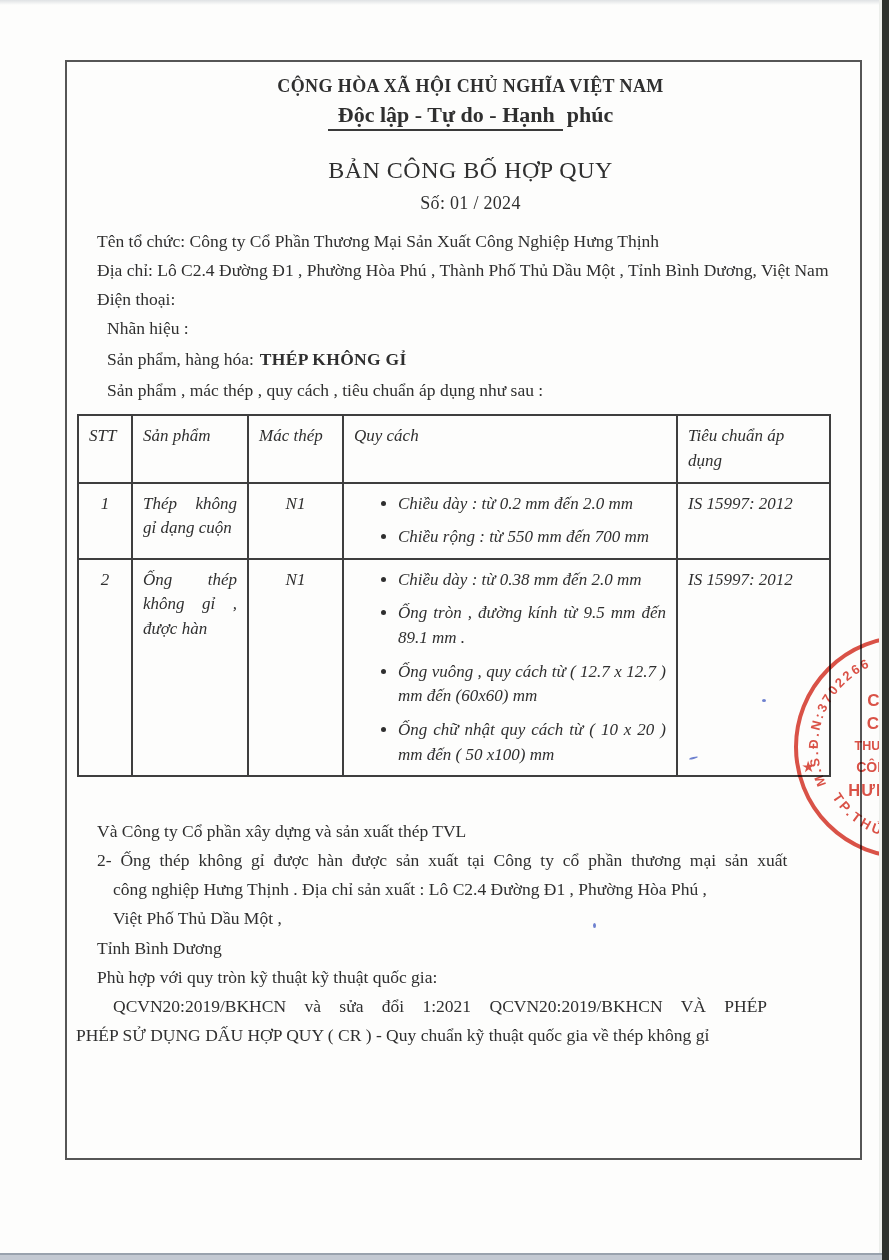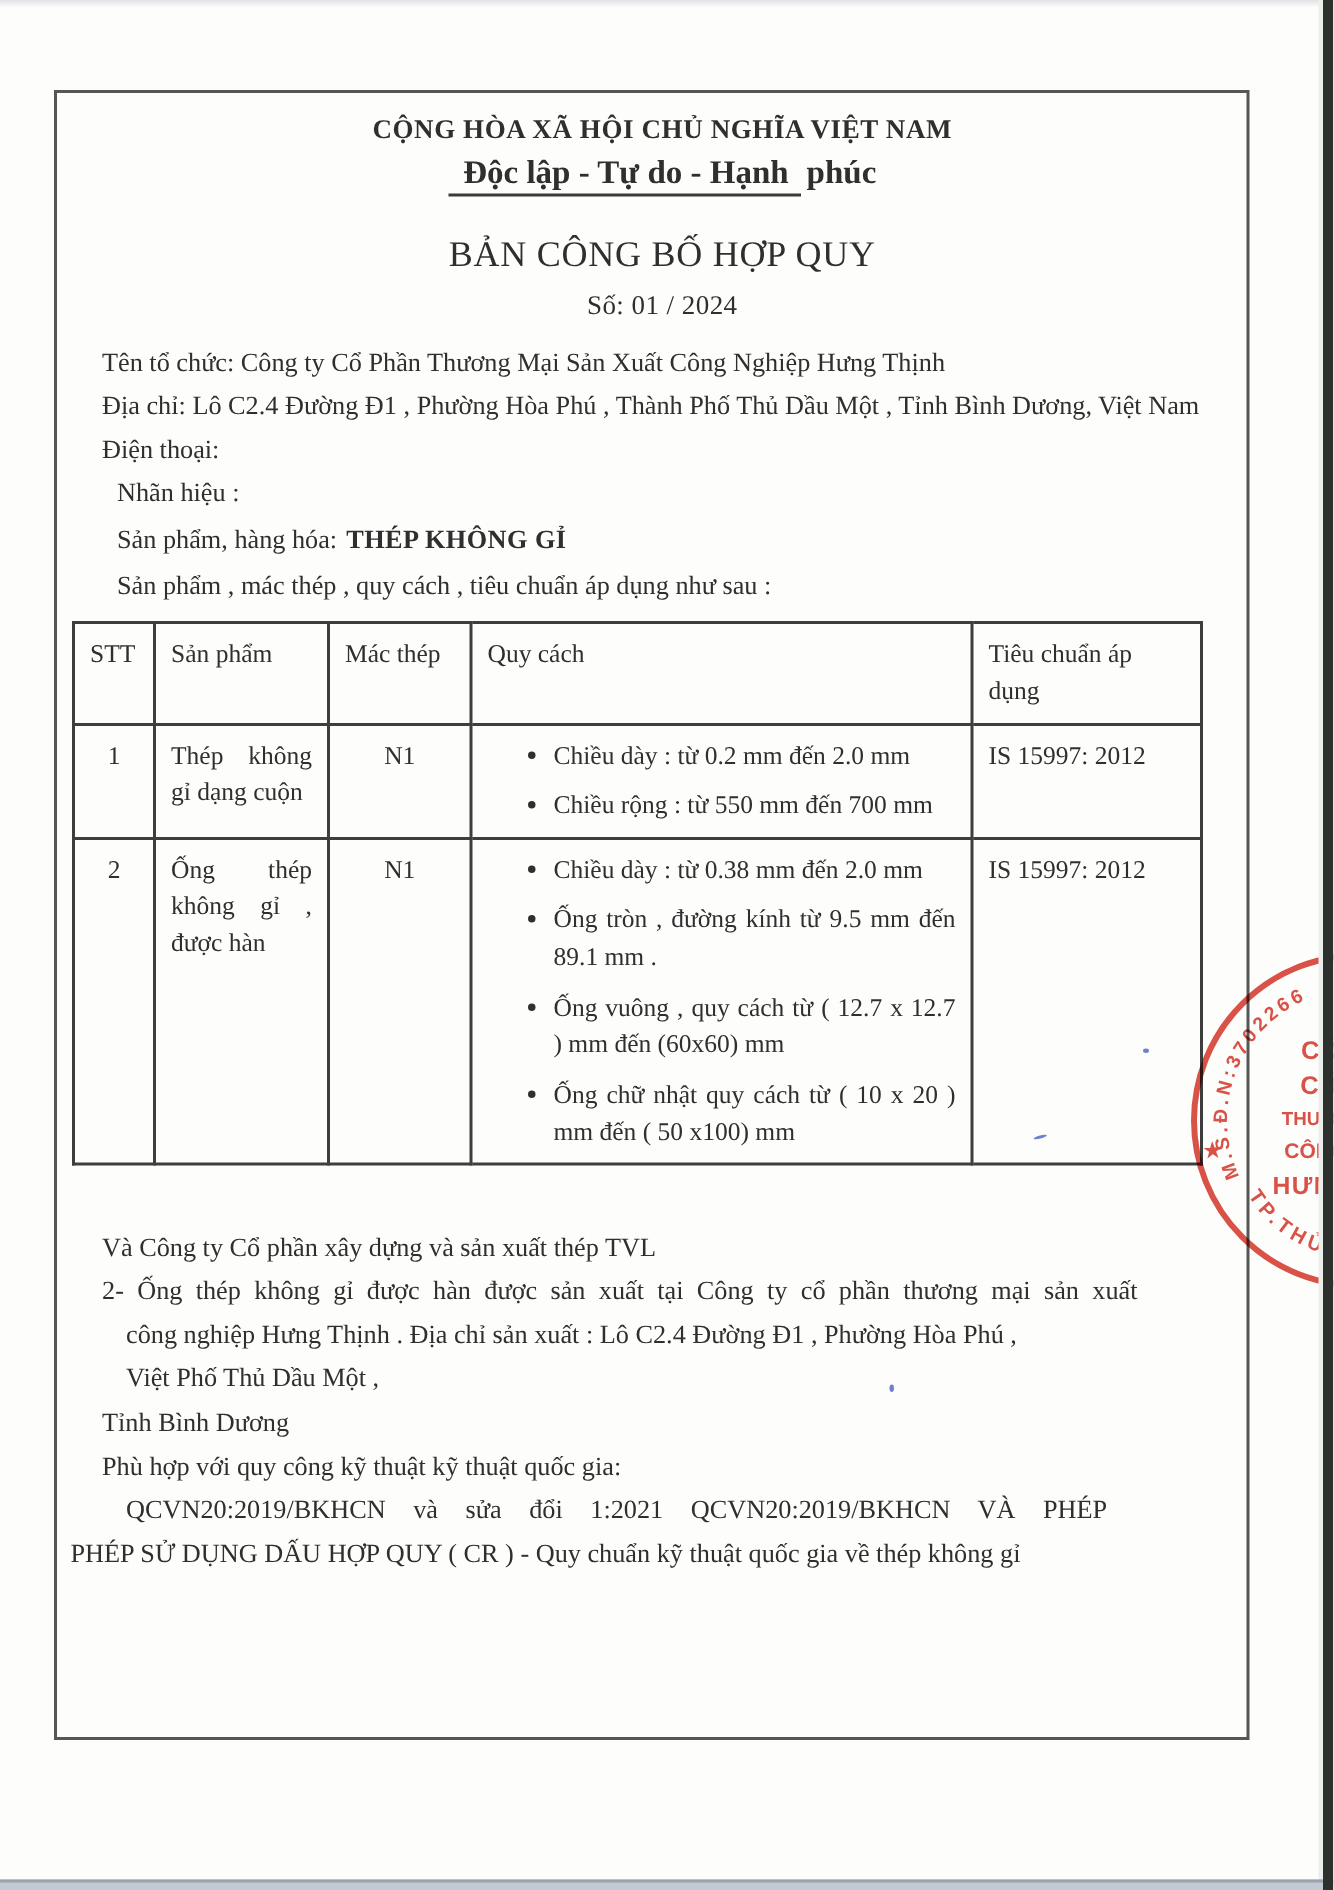--- a/index.html
+++ b/index.html
@@ -15,21 +15,21 @@
   .scan-top{position:absolute;top:0;left:0;right:0;height:5px;
     background:linear-gradient(to bottom,#dfe2e4,rgba(255,255,255,0));z-index:18;}
   .scan-right-light{position:absolute;top:0;right:7px;width:3px;height:100%;background:#eceeeb;z-index:19;}
   .scan-right{position:absolute;top:0;right:0;width:7px;height:100%;background:#2d312d;z-index:20;}
   .scan-bottom{position:absolute;bottom:0;left:0;width:100%;height:7px;
     background:#c3c9d2;border-top:2px solid #99a2ad;box-sizing:border-box;z-index:19;}
   .speck{position:absolute;background:#3d57c0;border-radius:50%;opacity:.75;z-index:6;}
 
   
   .doc-box{
-    position:absolute;left:36px;top:60px;width:797px;height:1100px;
+    position:absolute;left:65px;top:60px;width:797px;height:1100px;
     border:2px solid #565656;box-sizing:border-box;
     padding:12px 16px 0 30px;
   }
   .center{text-align:center;}
   .motto1{font-size:18px;font-weight:bold;letter-spacing:.4px;margin-top:2px;}
   .motto2{font-size:22px;font-weight:bold;margin-top:5px;}
   .motto2 .ul{border-bottom:2px solid #3a3a3a;padding:0 8px 2px 10px;}
   .motto2 .tail{padding-left:4px;}
   .doc-title{font-size:24px;font-weight:normal;letter-spacing:.5px;margin-top:29px;}
   .doc-number{font-size:18px;margin-top:9px;letter-spacing:.3px;}
@@ -45,20 +45,21 @@
     border-collapse:collapse;
     margin-left:-20px;margin-top:9px;
     width:752px;table-layout:fixed;
     font-size:17px;
   }
   table.spec th, table.spec td{
     border:2px solid #3e3e3e;
     vertical-align:top;
     padding:8px 10px;
     line-height:1.45;
+    font-style:italic;
   }
   table.spec th{font-weight:normal;text-align:left;height:27px;}
   th.c,td.c{text-align:center;}
   td.just{text-align:justify;}
   ul.qc{margin:0;padding-left:44px;}
   ul.qc li{margin-bottom:9px;text-align:justify;}
   ul.qc li:last-child{margin-bottom:0;}
 
   .notes{margin-top:40px;font-size:17.5px;line-height:1.66;padding-right:2px;}
   .notes div{margin:0;}
@@ -155,21 +156,21 @@
         </tr>
       </tbody>
     </table>
 
     <div class="notes">
       <div>Và Công ty Cổ phần xây dựng và sản xuất thép TVL</div>
       <div class="ws-mid">2-  Ống thép không gỉ được hàn được sản xuất tại Công ty cổ phần thương mại sản xuất</div>
       <div class="hang">công nghiệp Hưng Thịnh . Địa chỉ sản xuất : Lô C2.4 Đường Đ1 , Phường Hòa Phú ,</div>
       <div class="hang">Việt Phố Thủ Dầu Một ,</div>
       <div>Tỉnh Bình Dương</div>
-      <div>Phù hợp với quy công kỹ thuật kỹ thuật quốc gia:</div>
+      <div>Phù hợp với quy tròn kỹ thuật kỹ thuật quốc gia:</div>
       <div class="hang ws-wide">QCVN20:2019/BKHCN và sửa đổi 1:2021 QCVN20:2019/BKHCN VÀ PHÉP</div>
       <div class="outdent">PHÉP SỬ DỤNG DẤU HỢP QUY ( CR ) -  Quy chuẩn kỹ thuật quốc gia về thép không gỉ</div>
     </div>
 
   </div>
 
   <div class="stamp">
     <svg width="242" height="242" viewBox="0 0 242 242">
       <circle cx="121" cy="121" r="110" fill="none" stroke="#d9453a" stroke-width="4"></circle>
       <defs>

